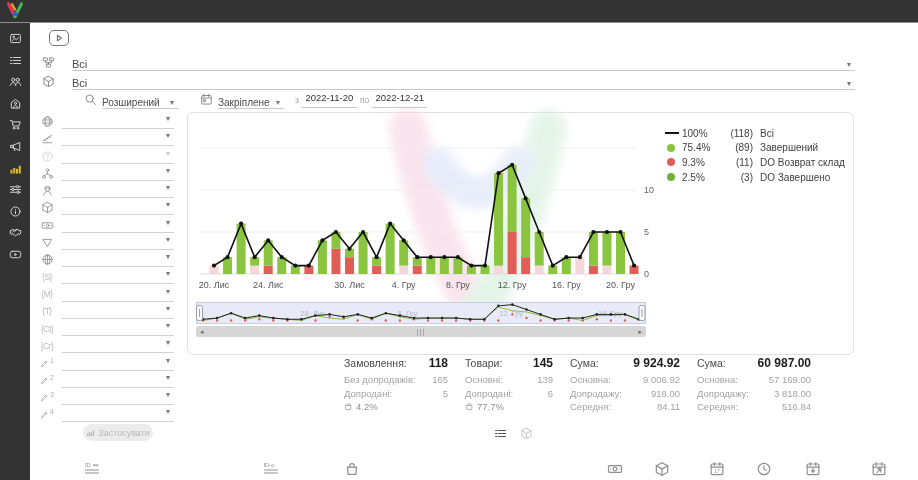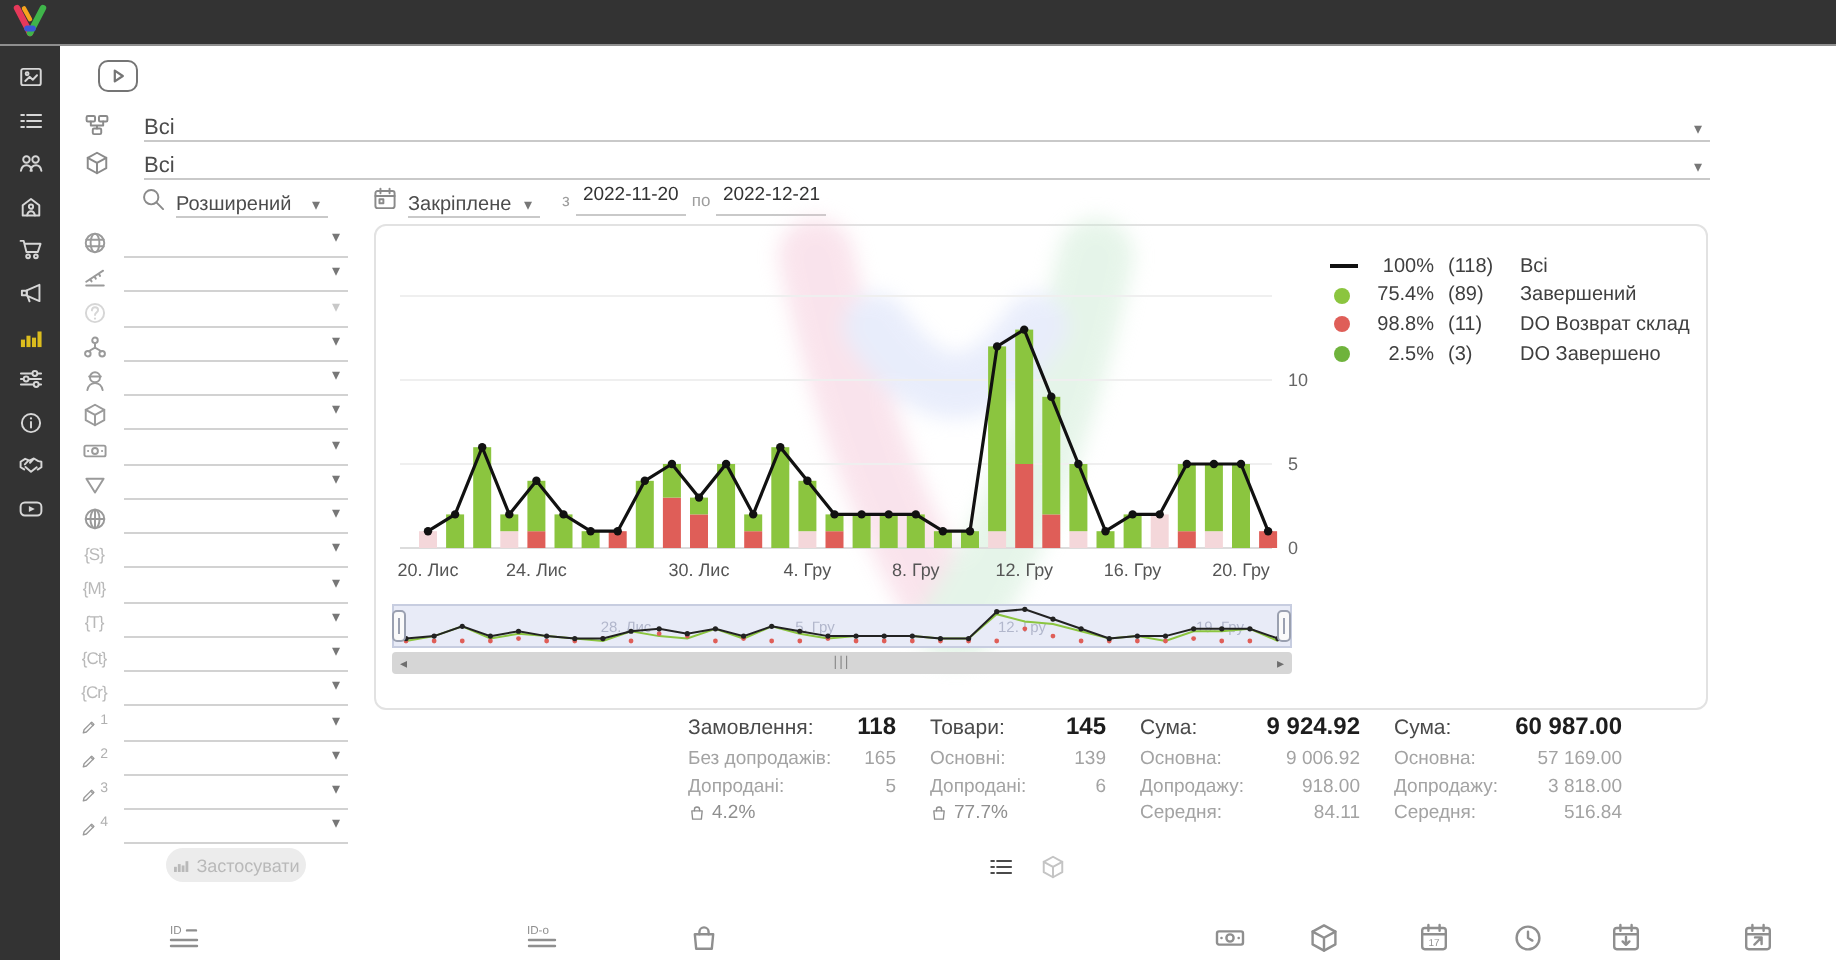--- a/index.html
+++ b/index.html
@@ -15,21 +15,21 @@
   .sb-item{color:#d7d7d7;cursor:pointer}
   .sb-item.active{color:#dcbd1e}
   
   .play-btn{position:absolute;left:49px;top:30px;width:20px;height:16px;background:#fff;border:1.6px solid #757575;
             border-radius:5px;display:flex;align-items:center;justify-content:center;color:#757575;padding:0;cursor:pointer}
   .play-btn svg{width:8px;height:8px}
   
   .frow{position:absolute;display:flex;align-items:center;color:#8a8a8a}
   .frow1{left:42px;top:53px;width:813px}
   .frow2{left:42px;top:72px;width:813px}
-  .frow3{left:70px;top:91px;height:17px}
+  .frow3{left:84px;top:91px;height:17px}
   .ficon{width:14px;margin-right:16px;color:#8a8a8a;flex:0 0 auto}
   .sel{display:flex;align-items:flex-end;justify-content:space-between;border-bottom:1px solid #c9c9c9;
        height:17px;font-size:11px;color:#4c4c4c;cursor:pointer}
   .sel-wide{flex:1}
   .caret{font-size:8px;color:#777;margin:0 4px 1px 4px}
   .s-ic{width:13px;margin-right:5px;color:#8a8a8a}
   .sel-sm{font-size:10px}
   .lbl-xs{font-size:8.5px;color:#9e9e9e;margin:0 3px}
   .date{border-bottom:1px solid #c9c9c9;font-size:9.5px;color:#333;height:15px;width:55px;text-align:center;cursor:text}
   
@@ -45,22 +45,22 @@
   .apply-btn .ic{width:9px;height:9px}
   
   .card{position:absolute;left:187px;top:112px;width:665px;height:241px;border:1px solid #e2e2e2;border-radius:6px;background:#fff}
   .watermark{position:absolute;left:115px;top:-5px;width:350px;height:250px;opacity:.5;filter:blur(5px);pointer-events:none}
   .chart-svg{position:absolute;left:6px;top:4px}
   .legend{position:absolute;left:477px;top:13px;font-size:10px;color:#3f3f3f}
   .lg-row{display:flex;align-items:center;height:14.6px}
   .lg-mark{width:17px;display:flex;align-items:center;justify-content:flex-start;flex:0 0 auto}
   .lg-dot{width:8px;height:8px;border-radius:50%;margin-left:2px}
   .lg-line{width:14px;height:2.2px;background:#111}
-  .lg-pct{width:35px;text-align:right;margin-right:7px}
-  .lg-cnt{width:29px;text-align:left;margin-right:7px}
+  .lg-pct{width:35px;margin-right:7px}
+  .lg-cnt{width:29px;text-align:right;margin-right:7px}
   .nav-svg{position:absolute;left:8px;top:189px}
   .scrollbar{position:absolute;left:8px;top:213px;width:450px;height:11px;background:#d6d6d6;border-radius:2px;
              display:flex;align-items:center;justify-content:space-between;box-sizing:border-box;padding:0 4px;
              font-size:7px;color:#6e6e6e;cursor:pointer}
   .grip{position:absolute;left:50%;transform:translateX(-50%);letter-spacing:1px;color:#8a8a8a;font-size:7px}
   
   .stats{position:absolute;left:344px;top:356px;display:flex;gap:17px}
   .stat-col{display:flex;flex-direction:column}
   .stat-head{display:flex;justify-content:space-between;align-items:baseline;margin-bottom:3px;gap:8px}
   .stat-title{font-size:10.5px;color:#4a4a4a}
@@ -557,21 +557,21 @@
           <span class="lg-dot" style="background:#8BC53F"></span>
         </span>
         <span class="lg-pct">75.4%</span>
         <span class="lg-cnt">(89)</span>
         <span class="lg-label">Завершений</span>
       </div>
       <div class="lg-row">
         <span class="lg-mark">
           <span class="lg-dot" style="background:#DF5E58"></span>
         </span>
-        <span class="lg-pct">98.8%</span>
+        <span class="lg-pct">9.3%</span>
         <span class="lg-cnt">(11)</span>
         <span class="lg-label">DO Возврат склад</span>
       </div>
       <div class="lg-row">
         <span class="lg-mark">
           <span class="lg-dot" style="background:#6FB33C"></span>
         </span>
         <span class="lg-pct">2.5%</span>
         <span class="lg-cnt">(3)</span>
         <span class="lg-label">DO Завершено</span>

